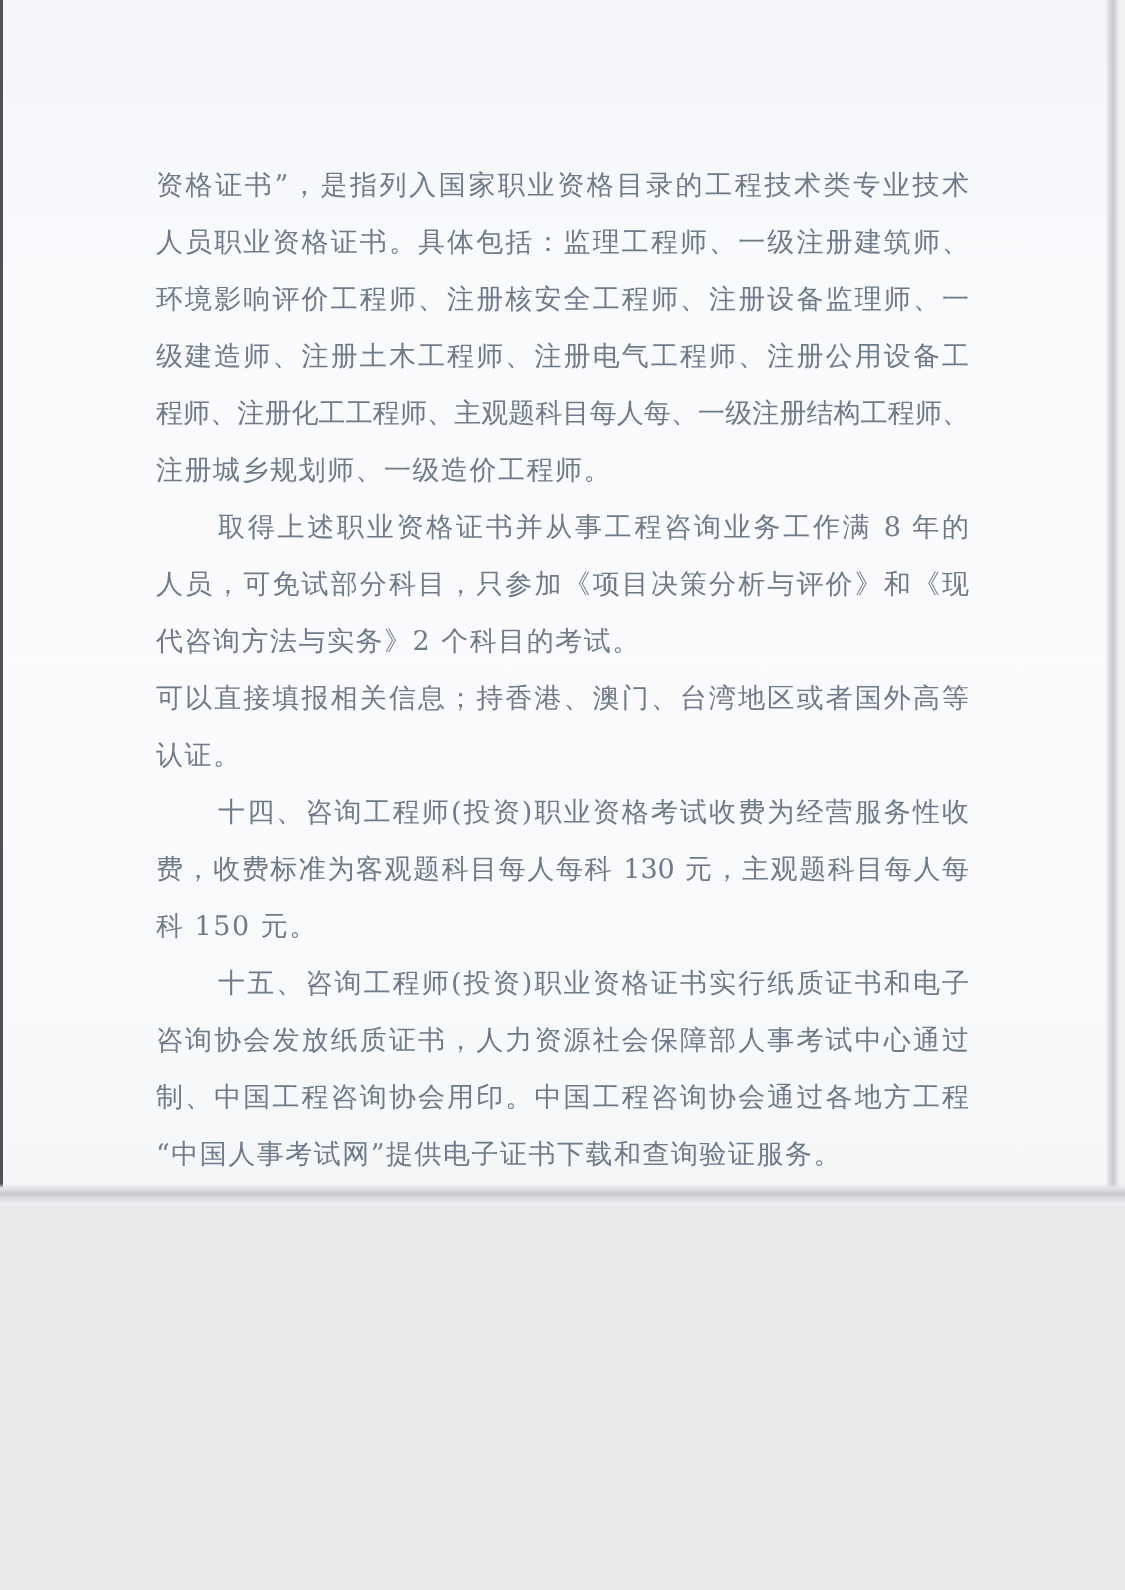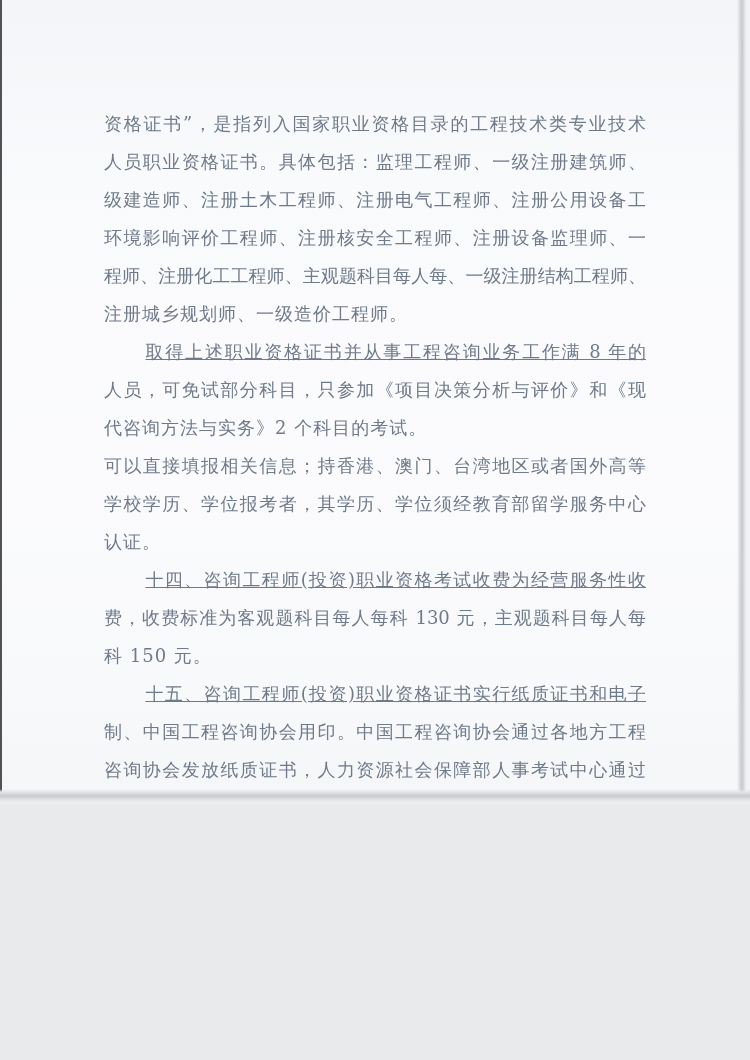--- a/index.html
+++ b/index.html
@@ -62,21 +62,20 @@
     color: #6f7a8a;
     white-space: nowrap;
     text-align: justify;
     text-align-last: justify;
     -moz-text-align-last: justify;
     white-space: normal;
     overflow: hidden;
   }
   .line.indent {
     text-indent: 2.3em;
-    text-decoration: underline;
   }
   .line.last {
     text-align-last: left;
     -moz-text-align-last: left;
     letter-spacing: 1px;
   }
   .page-number {
     position: absolute;
     left: 104px;
     top: 944px;
@@ -90,34 +89,34 @@
     font-family: Liberation Sans, sans-serif;
   }
 </style>
 </head>
 <body>
 
 <div class="scan">
   <div class="text-block">
       <div class="line">资格证书”，是指列入国家职业资格目录的工程技术类专业技术</div>
       <div class="line">人员职业资格证书。具体包括：监理工程师、一级注册建筑师、</div>
+      <div class="line">环境影响评价工程师、注册核安全工程师、注册设备监理师、一</div>
       <div class="line">级建造师、注册土木工程师、注册电气工程师、注册公用设备工</div>
-      <div class="line">环境影响评价工程师、注册核安全工程师、注册设备监理师、一</div>
       <div class="line">程师、注册化工工程师、主观题科目每人每、一级注册结构工程师、</div>
       <div class="line last">注册城乡规划师、一级造价工程师。</div>
       <div class="line indent">取得上述职业资格证书并从事工程咨询业务工作满 8 年的</div>
       <div class="line">人员，可免试部分科目，只参加《项目决策分析与评价》和《现</div>
       <div class="line last">代咨询方法与实务》2 个科目的考试。</div>
       <div class="line">可以直接填报相关信息；持香港、澳门、台湾地区或者国外高等</div>
-      <div class="line">学校学历、学位报考者，其学历、学位须经教育部留学服务中心</div>
       <div class="line last">认证。</div>
       <div class="line indent">十四、咨询工程师(投资)职业资格考试收费为经营服务性收</div>
       <div class="line">费，收费标准为客观题科目每人每科 130 元，主观题科目每人每</div>
       <div class="line last">科 150 元。</div>
       <div class="line indent">十五、咨询工程师(投资)职业资格证书实行纸质证书和电子</div>
+      <div class="line">咨询协会发放纸质证书，人力资源社会保障部人事考试中心通过</div>
       <div class="line">制、中国工程咨询协会用印。中国工程咨询协会通过各地方工程</div>
-      <div class="line">咨询协会发放纸质证书，人力资源社会保障部人事考试中心通过</div>
+      <div class="line last">“中国人事考试网”提供电子证书下载和查询验证服务。</div>
     </div>
   <div class="page-number">— 11 —</div>
   <div class="edge-left"></div>
   <div class="edge-right"></div>
   <div class="edge-bottom"></div>
 </div>
 
 </body></html>

